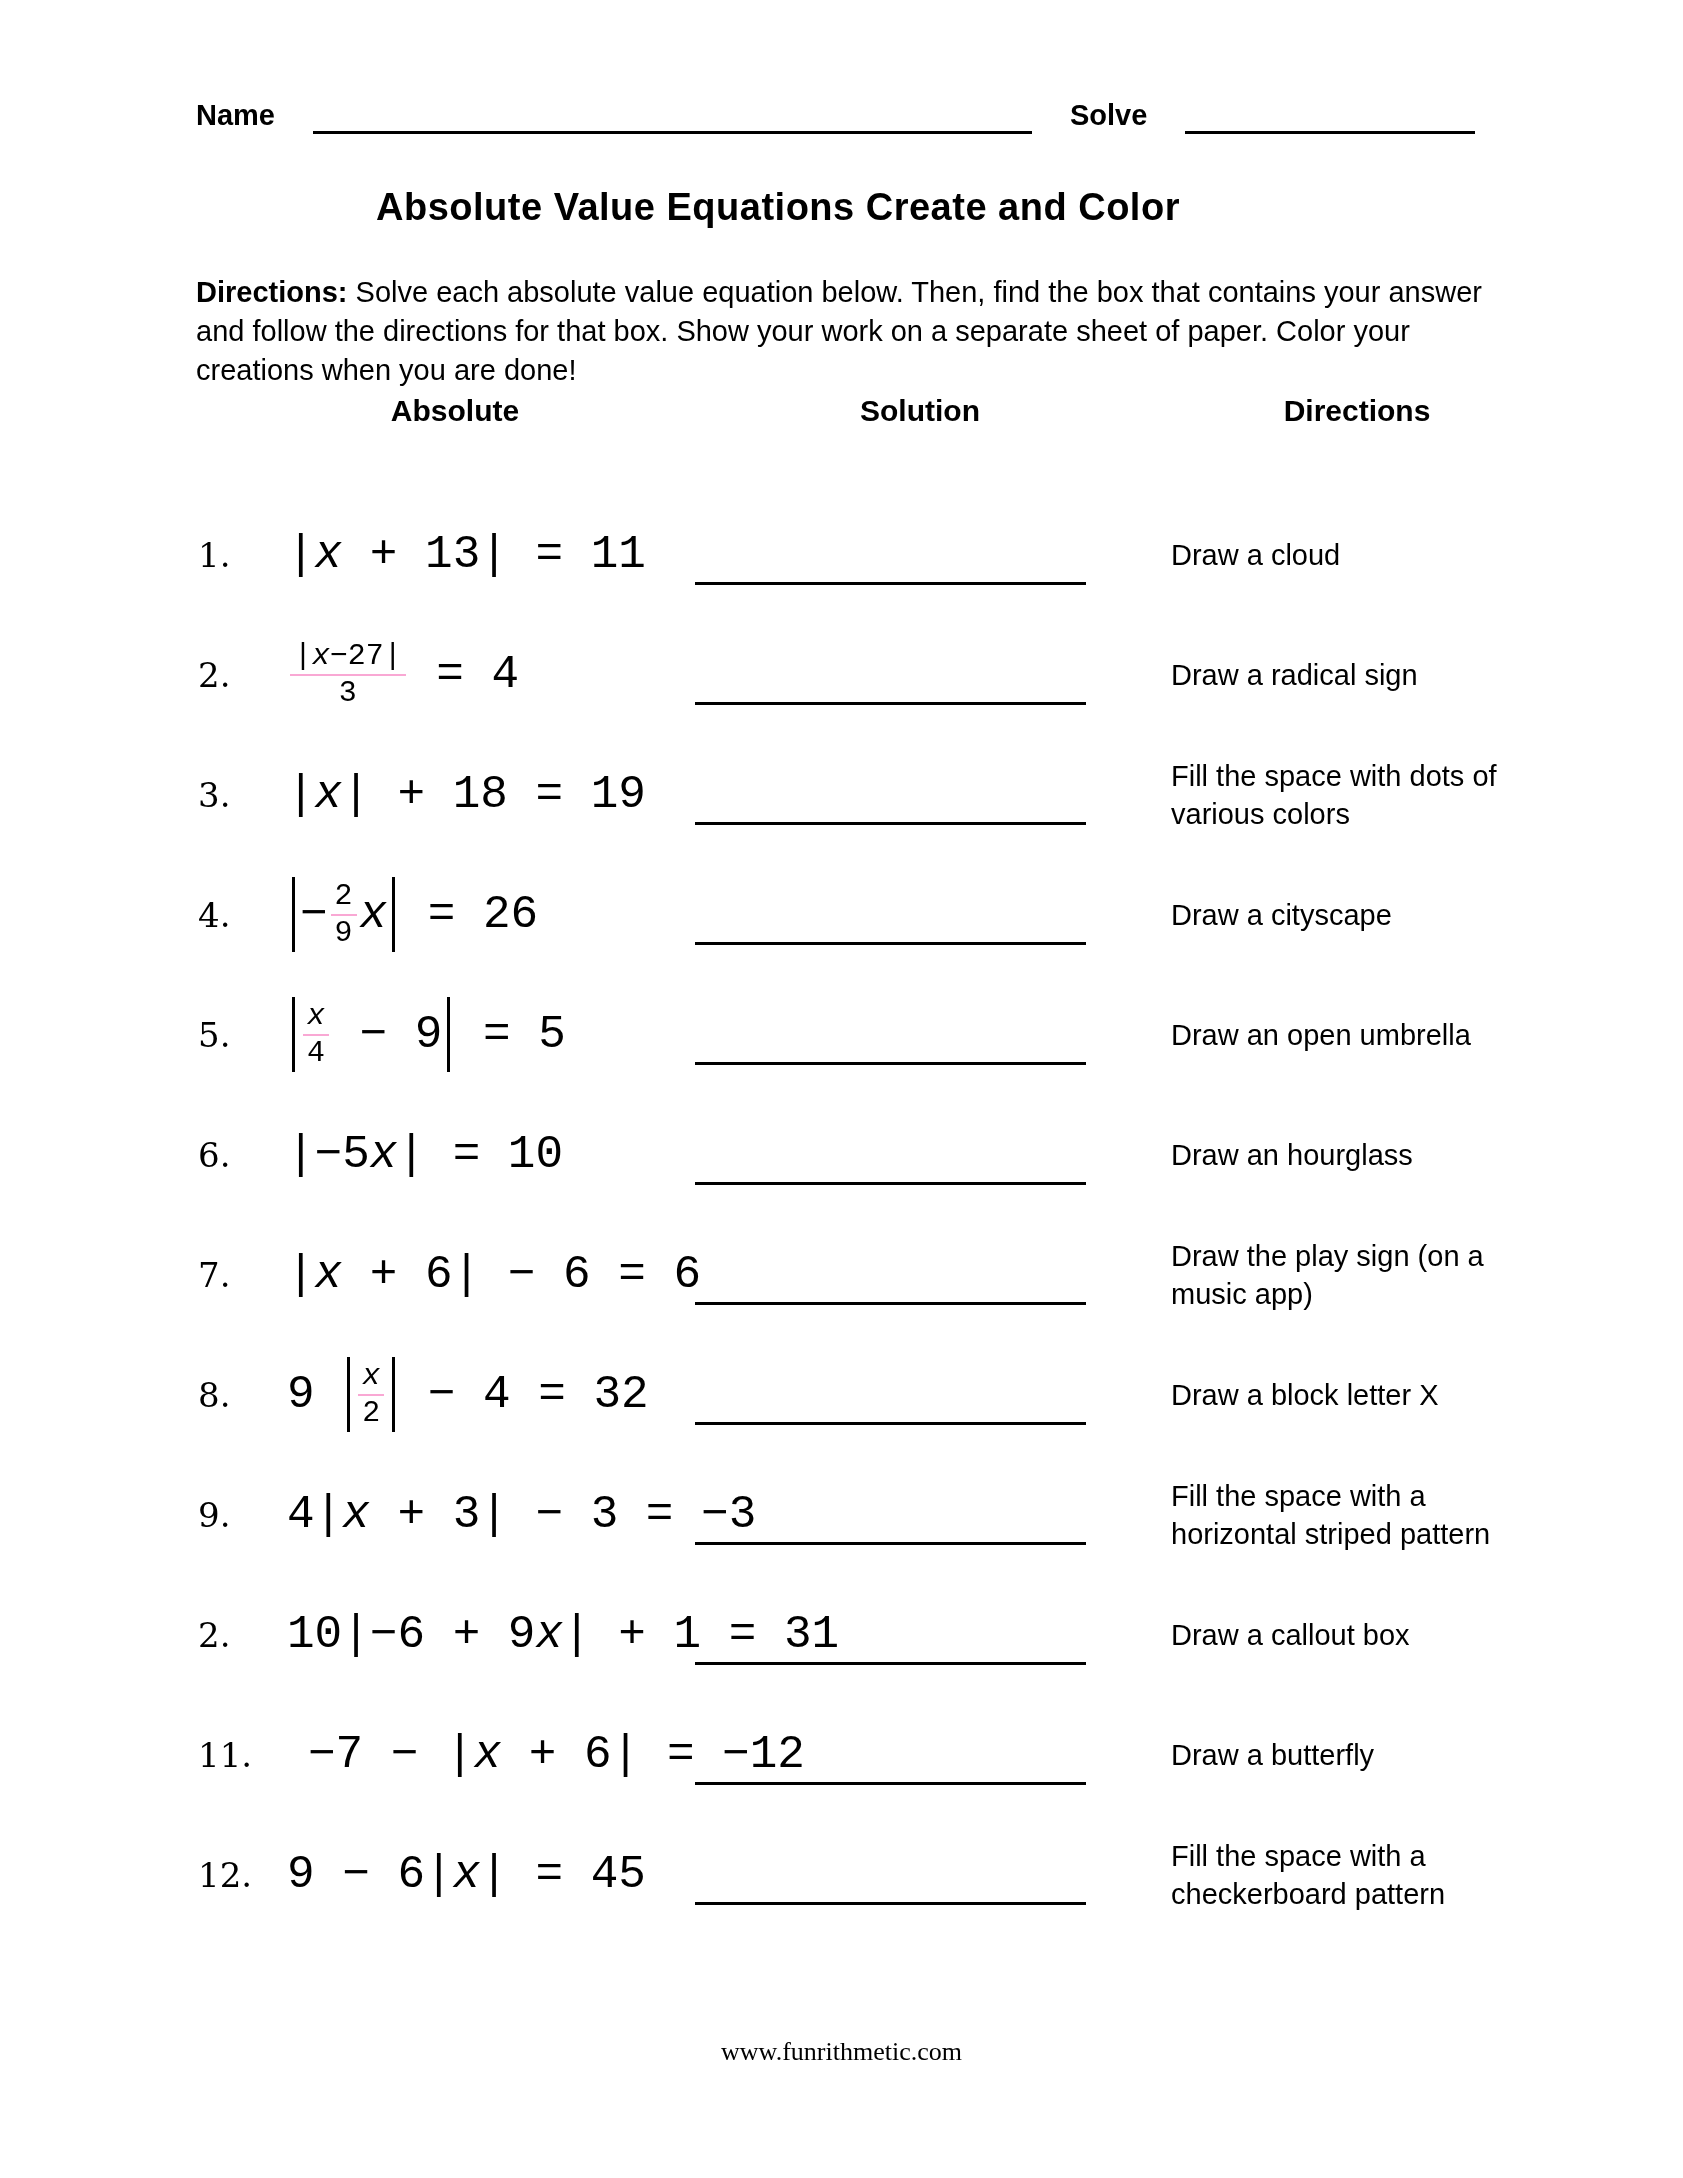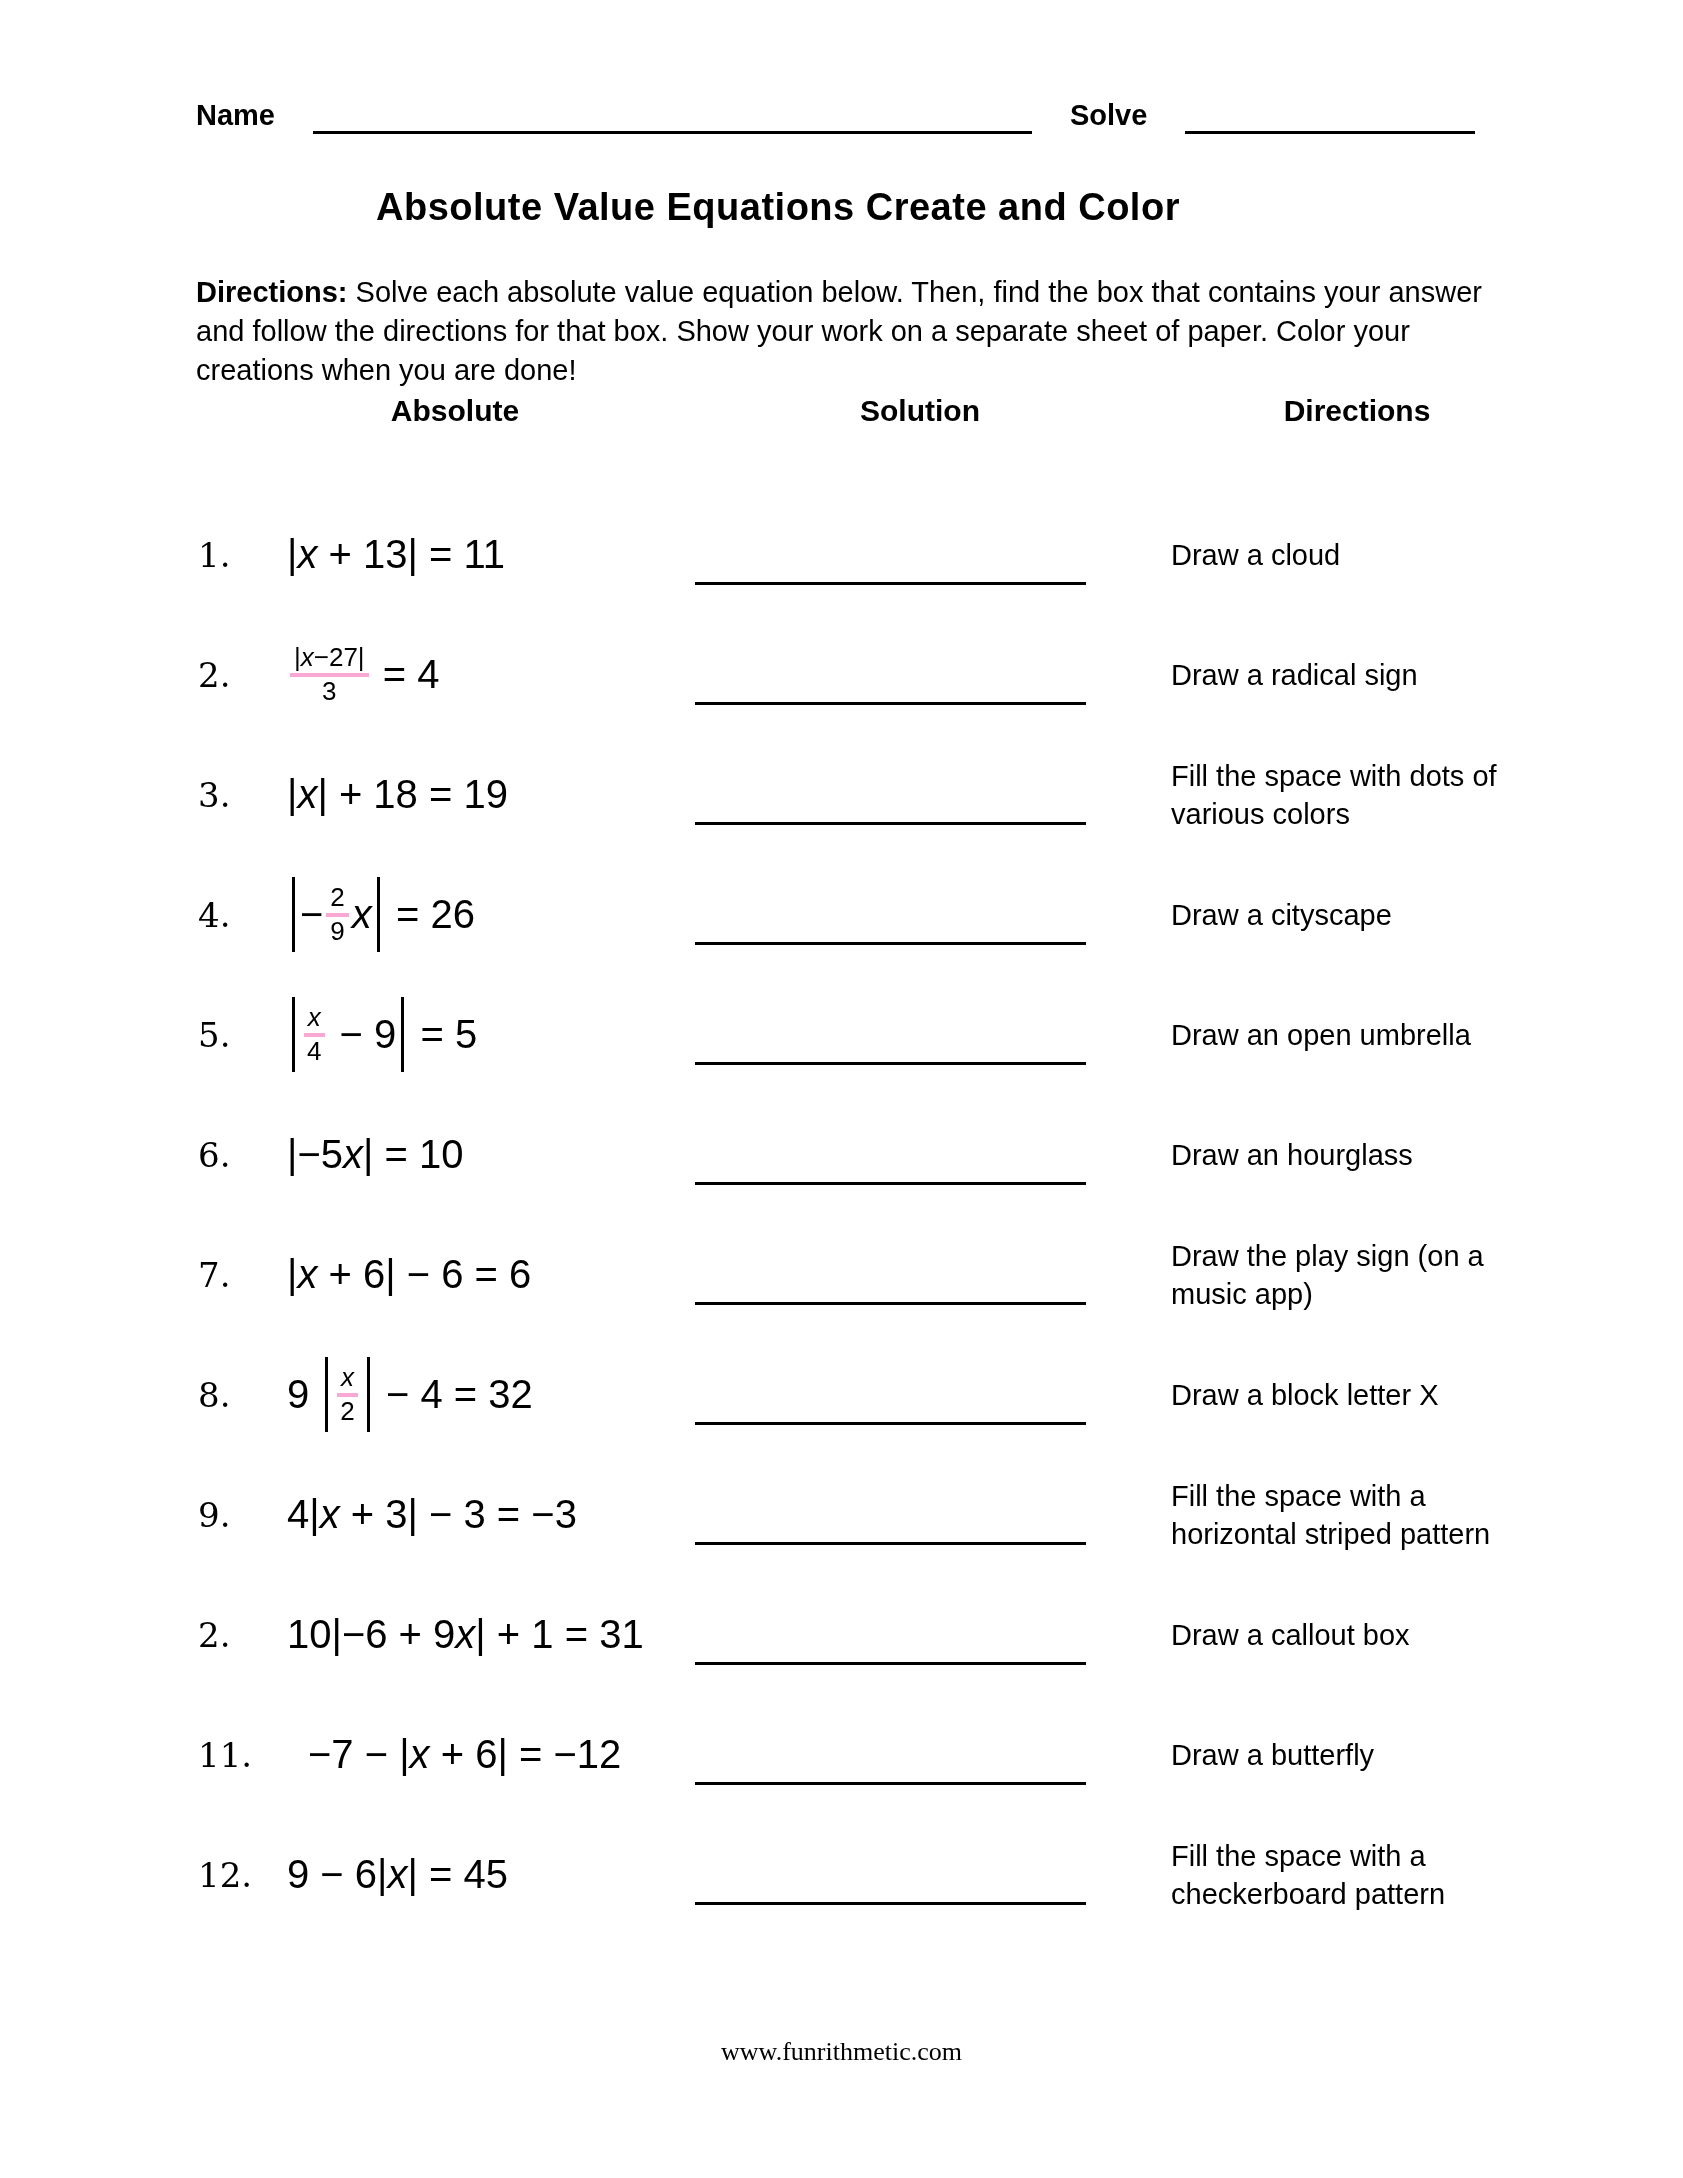--- a/index.html
+++ b/index.html
@@ -22,26 +22,26 @@
   .dirs{position:absolute;left:196px;top:273px;width:1287px;font-size:29px;line-height:39px;}
   .dirs .dlabel{font-weight:bold;}
 
   
   .colhead{position:absolute;top:394px;transform:translateX(-50%);font-size:30px;font-weight:bold;}
   .ch-eq{left:455px;} .ch-sol{left:920px;} .ch-dir{left:1357px;}
 
   
   .wrow{position:absolute;left:198px;width:1317px;height:119px;display:flex;align-items:center;}
   .rnum{flex:none;width:89px;font-family:"DejaVu Serif",serif;font-size:34px;}
-  .req{flex:none;font-family:Liberation Sans, sans-serif;font-size:40px;display:inline-flex;align-items:center;}
+  .req{flex:none;font-family:Liberation Mono, monospace;font-size:46px;display:inline-flex;align-items:center;}
   .req span{white-space:pre;}
   .req i{font-style:italic;}
   .frac{display:inline-flex;flex-direction:column;align-items:center;font-size:0.65em;
         vertical-align:middle;margin:0 3px;}
-  .fnum{border-bottom:4px solid #f9a8d4;padding:0 4px;line-height:1.15;}
+  .fnum{border-bottom:2px solid #f9a8d4;padding:0 4px;line-height:1.15;}
   .fden{padding:0 4px;line-height:1.15;}
   .tallbar{display:inline-block;width:3px;height:75px;background:#000;margin:0 5px;}
   .sline{position:absolute;left:497px;top:87px;width:391px;height:0;border-bottom:3px solid #000;}
   .rdir{position:absolute;left:973px;top:50%;transform:translateY(-50%);width:332px;
         font-size:29px;line-height:38px;}
 
   
   .footer{position:absolute;top:2037px;left:0;width:1683px;text-align:center;
           font-family:Liberation Serif, serif;font-size:26px;}
 </style>

